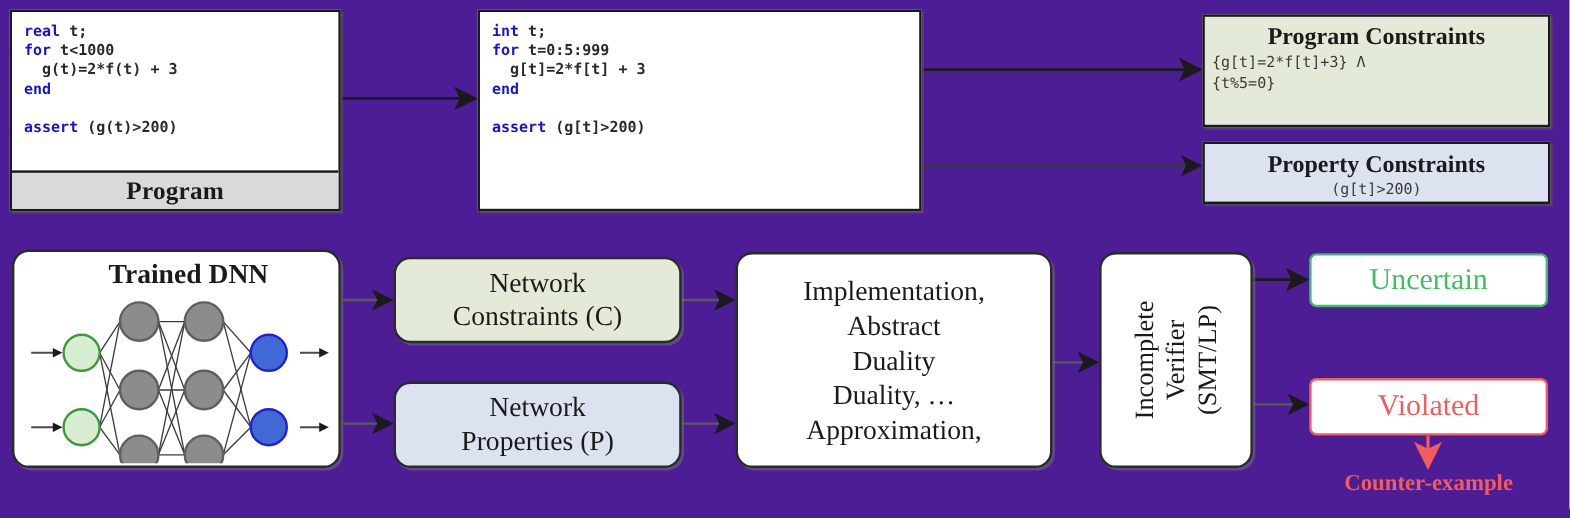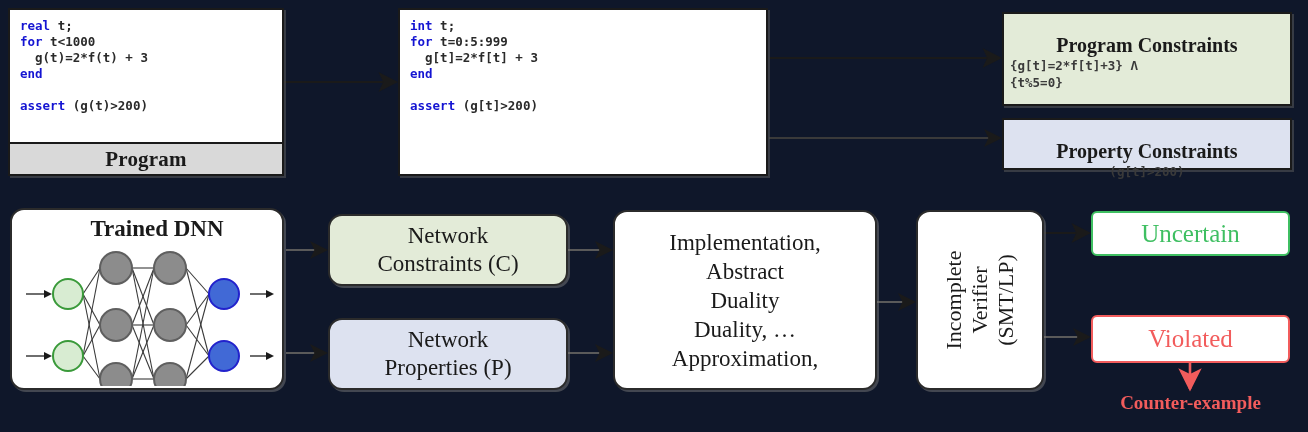--- a/index.html
+++ b/index.html
@@ -7,21 +7,21 @@
     padding: 0;
     background: #ffffff;
   }
   body {
     font-family: "Liberation Serif", serif;
   }
   #canvas {
     position: relative;
     width: 1308px;
     height: 432px;
-    background: #0f172a;
+    background: #4c1d95;
     overflow: hidden;
   }
 
   
   .box {
     position: absolute;
     box-sizing: border-box;
     background: #ffffff;
   }
   .sq-box {
@@ -58,37 +58,37 @@
     justify-content: center;
     font-family: "Liberation Serif", serif;
     font-weight: bold;
     font-size: 21px;
     color: #1a1a1a;
     letter-spacing: 0.2px;
   }
 
   
   .constraint-box {
-    padding: 19px 6px 4px 6px;
+    padding: 5px 6px 4px 6px;
   }
   .cb-green { background: #e3ebd8; }
   .cb-blue  { background: #dde2f0; }
   .cb-title {
     text-align: center;
     font-family: "Liberation Serif", serif;
     font-weight: bold;
     font-size: 20px;
     line-height: 24px;
     color: #1a1a1a;
   }
   .cb-body {
     font-family: "DejaVu Sans Mono", monospace;
     font-size: 12.5px;
     line-height: 17px;
-    font-weight: bold;
+    font-weight: normal;
     color: #3a3a3a;
     white-space: pre;
   }
   .cb-body.center { text-align: center; }
 
   
   .lbl-box {
     display: flex;
     align-items: center;
     justify-content: center;

